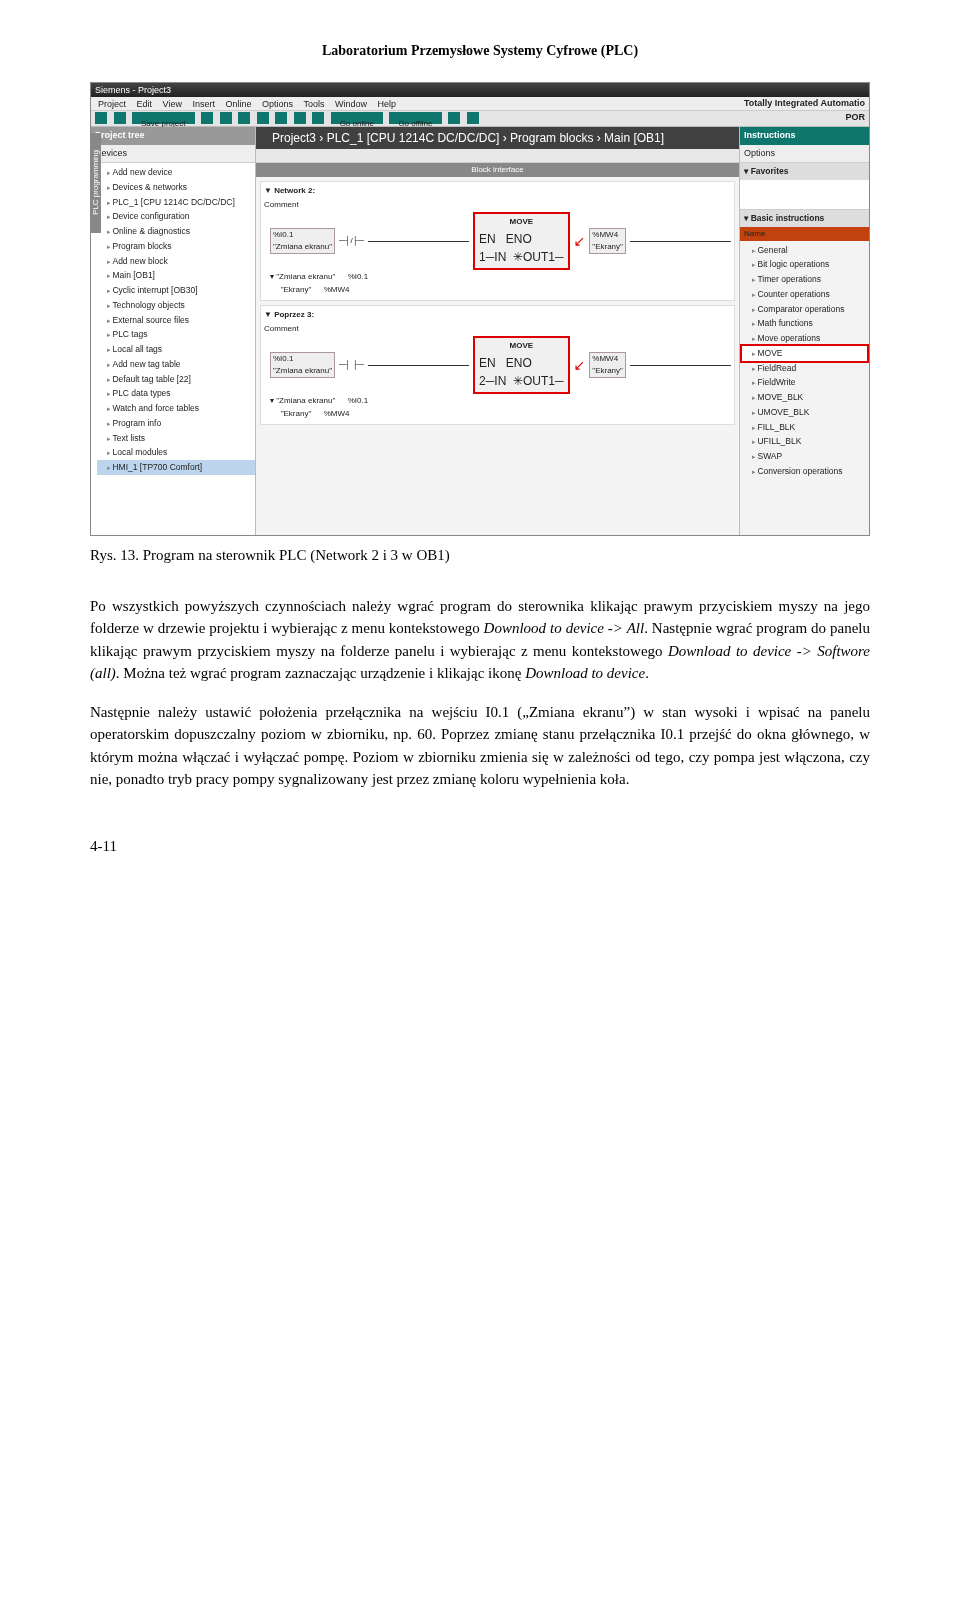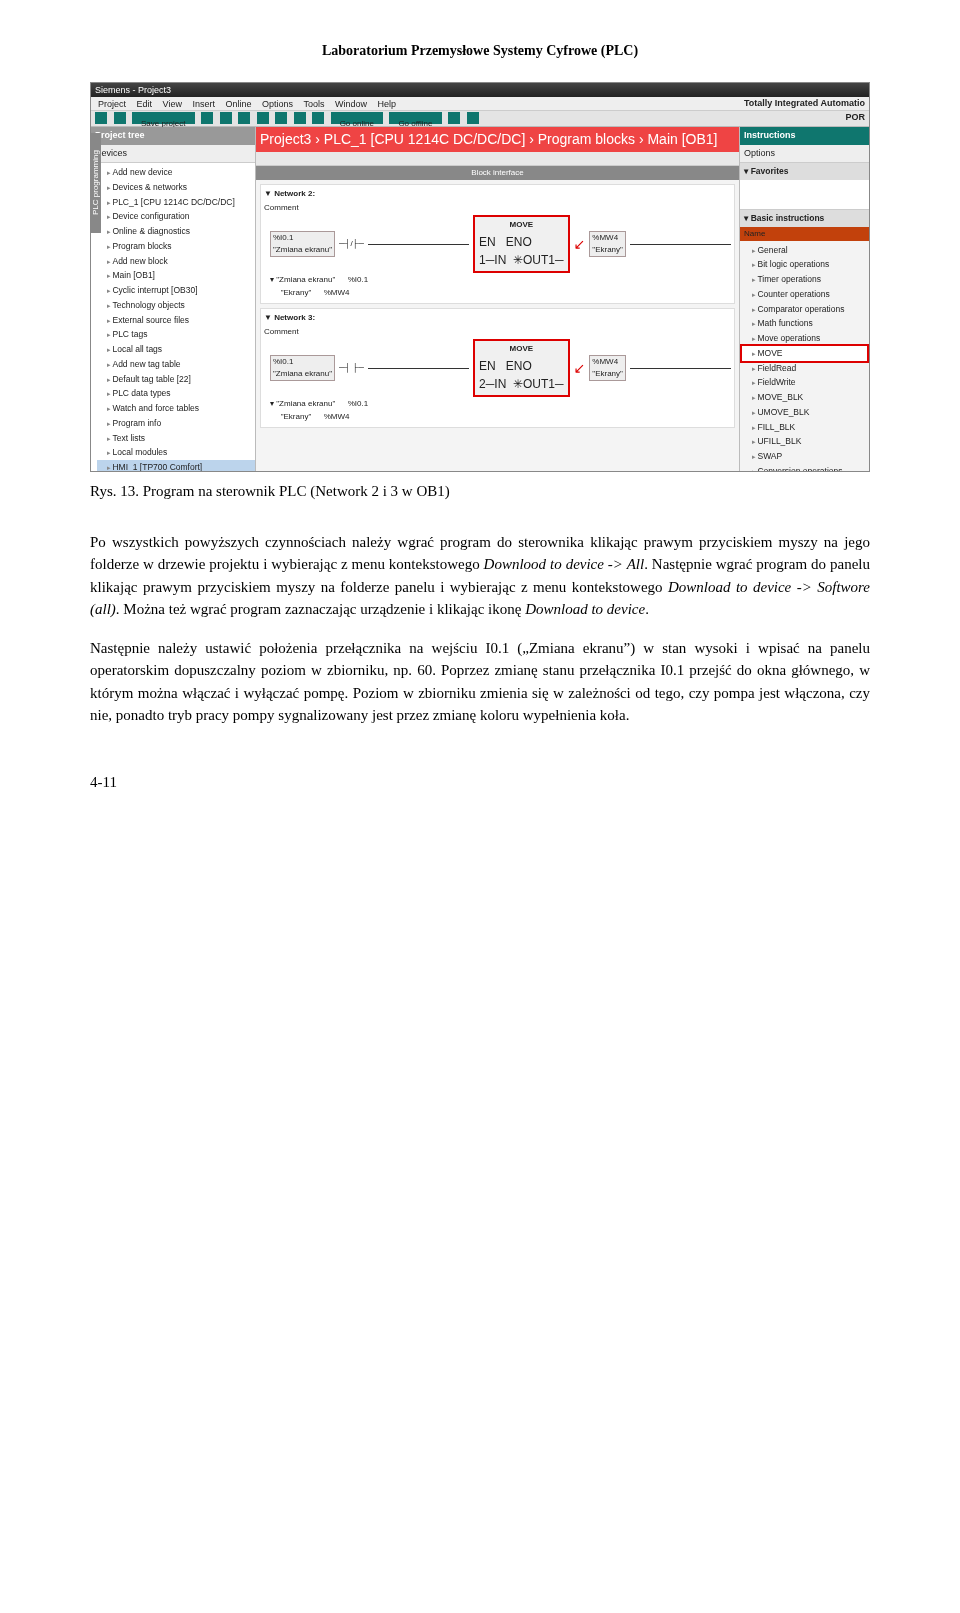--- a/index.html
+++ b/index.html
@@ -14,21 +14,21 @@
   line-height: 1.5;
 }
 .header-text {
   text-align: center;
   font-weight: bold;
   font-size: 14px;
   margin-bottom: 21px;
 }
 .screenshot {
   width: 780px;
-  height: 390px;
+  height: 454px;
   border: 1px solid #888;
   background: linear-gradient(#f0f0f0, #e9e9e9);
   position: relative;
   font-family: Tahoma, Arial, sans-serif;
   font-size: 9px;
   color: #222;
   overflow: hidden;
 }
 .ss-titlebar {
   height: 14px;
@@ -67,21 +67,21 @@
   border-right:1px solid #bbb;
   overflow:hidden;
 }
 .ss-tree-title { background:#999; color:#fff; padding:2px 4px; font-weight:bold; }
 .ss-tree-dev { background:#eee; padding:2px 4px; border-bottom:1px solid #ccc; }
 .ss-tree ul { list-style:none; padding:2px 0 2px 6px; }
 .ss-tree li { padding:1px 0 1px 10px; white-space:nowrap; font-size:8.5px; }
 .ss-tree li.hl { background:#bcd4ec; }
 .ss-tree li::before { content:"▸ "; color:#888; font-size:7px; }
 .ss-main { flex:1; background:#f4f4f4; position:relative; }
-.ss-main-bc { background:#ef4444; color:#fff; padding:2px 4px; font-size:14px; }
+.ss-main-bc { background:#404040; color:#fff; padding:2px 16px; font-size:12px; }
 .ss-main-tb { background:#e8e8e8; height:14px; border-bottom:1px solid #ccc; }
 .ss-main-bi { background:#888; color:#fff; padding:1px 4px; font-size:8px; text-align:center; }
 .ss-network { background:#fff; margin:4px; padding:3px; border:1px solid #ddd; font-size:8px;}
 .ss-net-title { font-weight:bold; margin-bottom:2px;}
 .ss-net-row { display:flex; align-items:center; gap:4px; margin:1px 0 1px 6px; }
 .ss-tag { border:1px solid #a99; background:#eee; padding:0 2px; }
 .ss-line { flex:1; height:1px; background:#333; }
 .ss-block {
   display:inline-block; border:1px solid #666; background:#f0f0f0; padding:2px 4px; position:relative;
 }
@@ -213,21 +213,21 @@
           <span>▾ <span>"Zmiana ekranu"</span></span>
           &nbsp;&nbsp;<span>%I0.1</span>
         </div>
         <div class="ss-net-row">
           &nbsp;&nbsp;&nbsp;<span>"Ekrany"</span>
           &nbsp;&nbsp;<span>%MW4</span>
         </div>
       </div>
 
       <div class="ss-network">
-        <div class="ss-net-title">▼ <span>Network 3:</span></div>
+        <div class="ss-net-title">▼ <span>Poprzez 3:</span></div>
         <div>Comment</div>
         <div class="ss-net-row">
           <span class="ss-tag">
             <span>%I0.1</span><br>
             <span>"Zmiana ekranu"</span>
           </span>
           ─┤&nbsp;├─
           <div class="ss-line"></div>
           <span class="ss-block redbox">
             <div class="blkname">MOVE</div>

